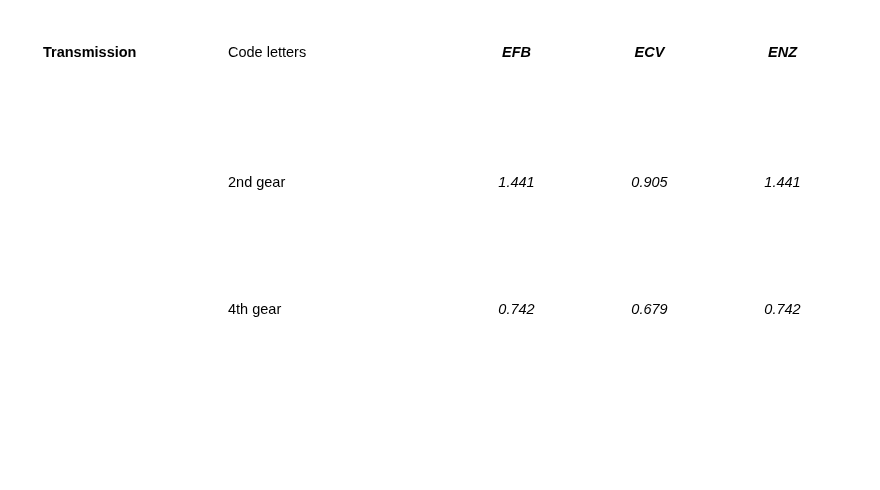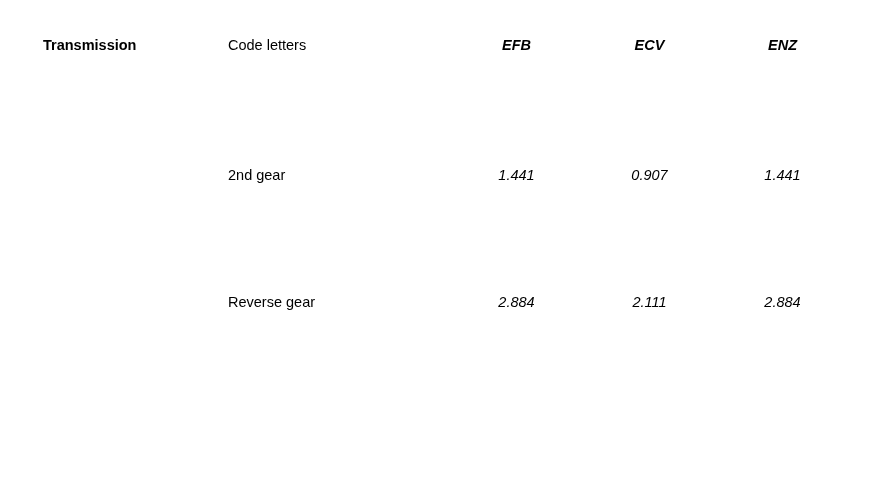--- a/index.html
+++ b/index.html
@@ -11,21 +11,21 @@
     width: 880px;
     height: 490px;
     font-family: "Liberation Sans", sans-serif;
     color: #000000;
     position: relative;
     overflow: hidden;
   }
   .sheet {
     position: absolute;
     left: 35px;
-    top: 28px;
+    top: 35px;
     width: 814px;
     height: 385px;
   }
   table.spec {
     border-collapse: collapse;
     width: 814px;
     height: 385px;
     table-layout: fixed;
   }
   table.spec td {
@@ -102,39 +102,39 @@
 
       <tr class="row-gear">
         <td class="lbl-col frame-left spacer-cell"></td>
         <td class="desc-col hrule">
           <div class="cell-inner">2nd gear</div>
         </td>
         <td class="val-col hrule vsep-left">
           <div class="cell-inner center">1.441</div>
         </td>
         <td class="val-col hrule vsep-left">
-          <div class="cell-inner center">0.907</div>
+          <div class="cell-inner center">0.905</div>
         </td>
         <td class="val-col hrule vsep-left frame-right">
           <div class="cell-inner center">1.441</div>
         </td>
       </tr>
 
 
-
-      <tr class="row-last">
-        <td class="lbl-col frame-left frame-bottom spacer-cell"></td>
-        <td class="desc-col frame-bottom">
-          <div class="cell-inner">Reverse gear</div>
+      <tr class="row-gear">
+        <td class="lbl-col frame-left spacer-cell"></td>
+        <td class="desc-col hrule">
+          <div class="cell-inner">4th gear</div>
         </td>
-        <td class="val-col frame-bottom vsep-left">
-          <div class="cell-inner center">2.884</div>
+        <td class="val-col hrule vsep-left">
+          <div class="cell-inner center">0.742</div>
         </td>
-        <td class="val-col frame-bottom vsep-left">
-          <div class="cell-inner center">2.111</div>
+        <td class="val-col hrule vsep-left">
+          <div class="cell-inner center">0.679</div>
         </td>
-        <td class="val-col frame-bottom vsep-left frame-right">
-          <div class="cell-inner center">2.884</div>
+        <td class="val-col hrule vsep-left frame-right">
+          <div class="cell-inner center">0.742</div>
         </td>
       </tr>
+
     </tbody>
   </table>
 </div>
 
 </body></html>

